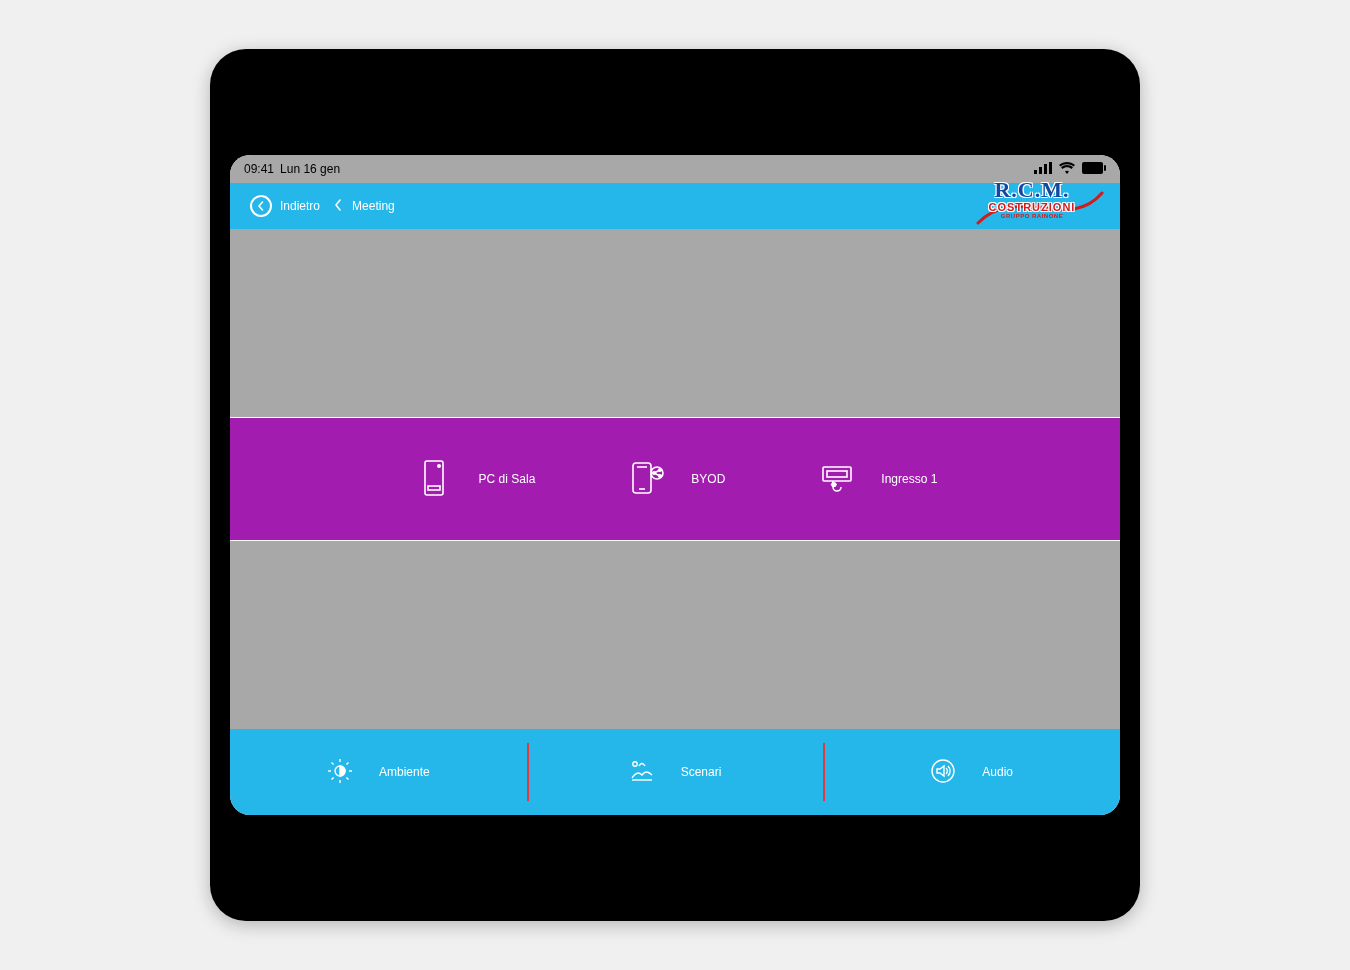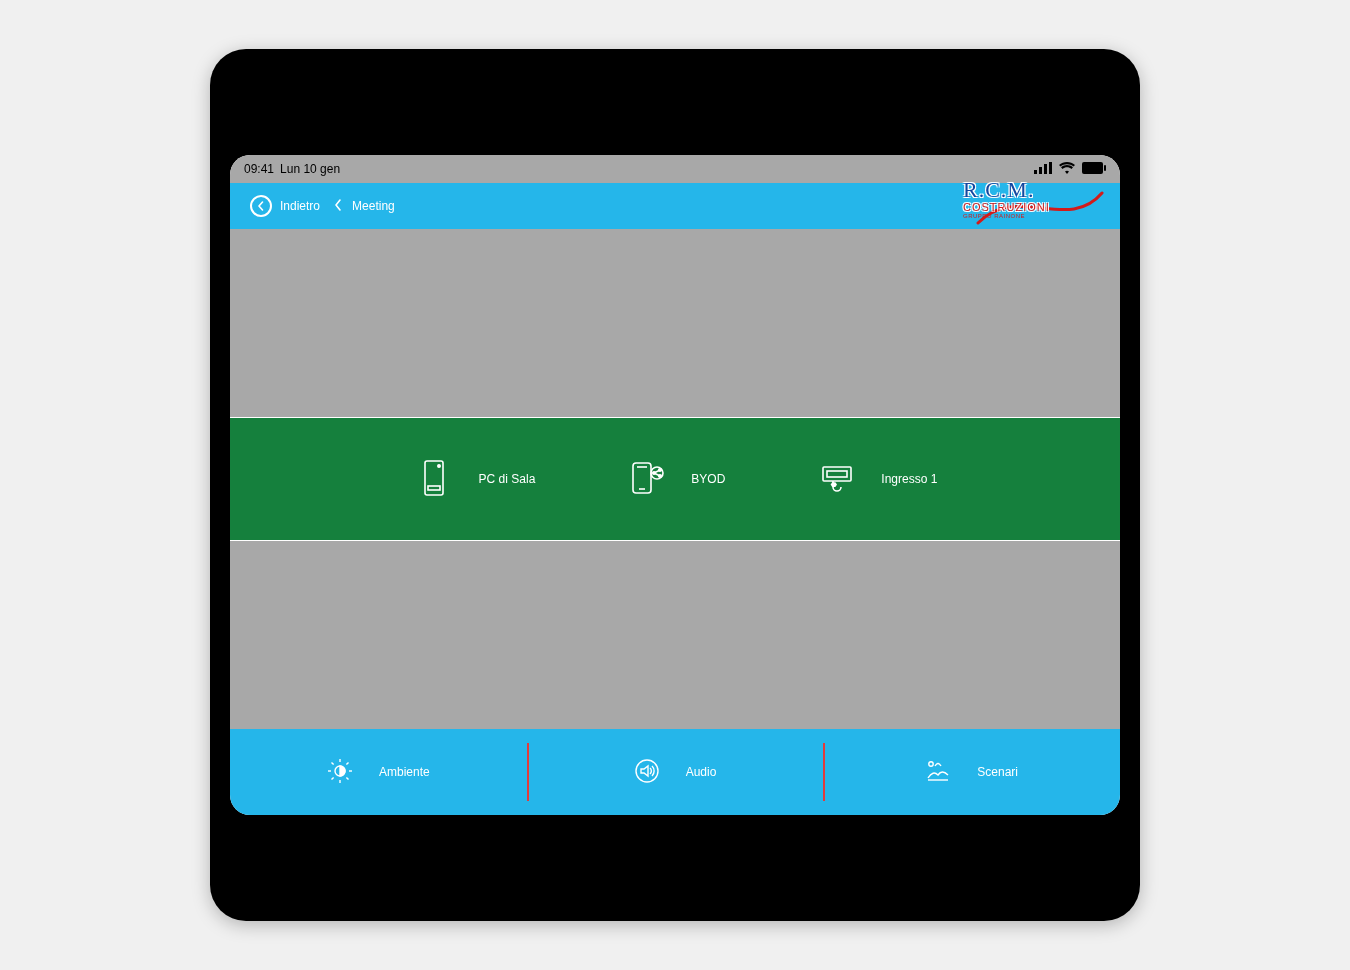--- a/index.html
+++ b/index.html
@@ -60,42 +60,42 @@
   }
   .back-group { display:flex; align-items:center; gap:8px; cursor:pointer; }
   .back-circle {
     width: 22px; height: 22px; border: 2px solid #fff; border-radius: 50%;
     display:flex; align-items:center; justify-content:center;
   }
   .back-circle svg { width:10px; height:10px; }
   .crumb { display:flex; align-items:center; gap:10px; margin-left:14px; }
   .crumb-sep { font-size:14px; }
   .logo {
-    position:absolute; right:37px; top:-6px;
-    width:120px; 
-    font-weight:400;
+    position:absolute; right:28px; top:-6px;
+    width:120px; text-align:center;
+    font-weight:700;
   }
   .logo .l1 { font-family: Georgia, serif; font-size:22px; color:#1348a0; letter-spacing:1px; text-shadow: -1px -1px 0 #fff,1px -1px 0 #fff,-1px 1px 0 #fff,1px 1px 0 #fff; }
   .logo .l2 { font-size:11px; color:#d21b1b; letter-spacing:1px; text-shadow: -1px -1px 0 #fff,1px -1px 0 #fff,-1px 1px 0 #fff,1px 1px 0 #fff; margin-top:-2px; }
   .logo .l3 { font-size:6px; color:#d21b1b; letter-spacing:.5px; }
   .logo-swoosh {
     position:absolute; right:12px; top:6px; width:140px; height:40px; pointer-events:none;
   }
 
   .content {
     flex:1;
     background:#a8a8a8;
     display:flex;
     flex-direction:column;
   }
   .gap-top { flex:1; }
   .gap-bot { flex:1; }
 
   .source-row {
-    background:#15803d;
+    background:#a21caf;
     border-top:1px solid #fff;
     border-bottom:1px solid #fff;
     height:124px;
     display:flex;
     justify-content:center;
     align-items:center;
     gap:90px;
     color:#fff;
   }
   .source-item {
@@ -129,21 +129,21 @@
 </style>
 </head>
 <body>
 
 <div class="tablet-outer">
   <div class="tablet-inner">
 
     <div class="status-bar">
       <div class="status-left">
         <span>09:41</span>
-        <span>Lun 10 gen</span>
+        <span>Lun 16 gen</span>
       </div>
       <div class="status-right">
         <span class="signal-icon">
           <svg width="18" height="12" viewBox="0 0 18 12">
               <rect x="0" y="8" width="3" height="4" fill="#000"></rect>
               <rect x="5" y="5" width="3" height="7" fill="#000"></rect>
               <rect x="10" y="2" width="3" height="10" fill="#000"></rect>
               <rect x="15" y="0" width="3" height="12" fill="#000"></rect>
             </svg>
         </span>
@@ -256,37 +256,37 @@
               <line x1="6.6" y1="19.4" x2="4.5" y2="21.5"></line>
           </svg>
         </span>
         <span>Ambiente</span>
       </div>
 
 
       <div class="footer-item">
         <span>
           <svg viewBox="0 0 26 26" fill="none" stroke="#fff" stroke-width="1.4">
+            <path d="M3 20 q5 -8 10 -3 q4 -6 10 0"></path>
+            <path d="M10 8 q3 -5 6 0"></path>
+            <circle cx="6" cy="6" r="2.2"></circle>
+            <line x1="3" y1="22" x2="23" y2="22"></line>
+          </svg>
+        </span>
+        <span>Scenari</span>
+      </div>
+
+      <div class="footer-item">
+        <span>
+          <svg viewBox="0 0 26 26" fill="none" stroke="#fff" stroke-width="1.4">
             <circle cx="13" cy="13" r="11"></circle>
             <path d="M7 11 h3 l4 -3 v10 l-4 -3 h-3 z"></path>
             <path d="M16 10 a4 4 0 0 1 0 6"></path>
             <path d="M18 8 a7 7 0 0 1 0 10"></path>
           </svg>
         </span>
         <span>Audio</span>
       </div>
 
-      <div class="footer-item">
-        <span>
-          <svg viewBox="0 0 26 26" fill="none" stroke="#fff" stroke-width="1.4">
-            <path d="M3 20 q5 -8 10 -3 q4 -6 10 0"></path>
-            <path d="M10 8 q3 -5 6 0"></path>
-            <circle cx="6" cy="6" r="2.2"></circle>
-            <line x1="3" y1="22" x2="23" y2="22"></line>
-          </svg>
-        </span>
-        <span>Scenari</span>
-      </div>
-
     </div>
 
   </div>
 </div>
 
 </body></html>

